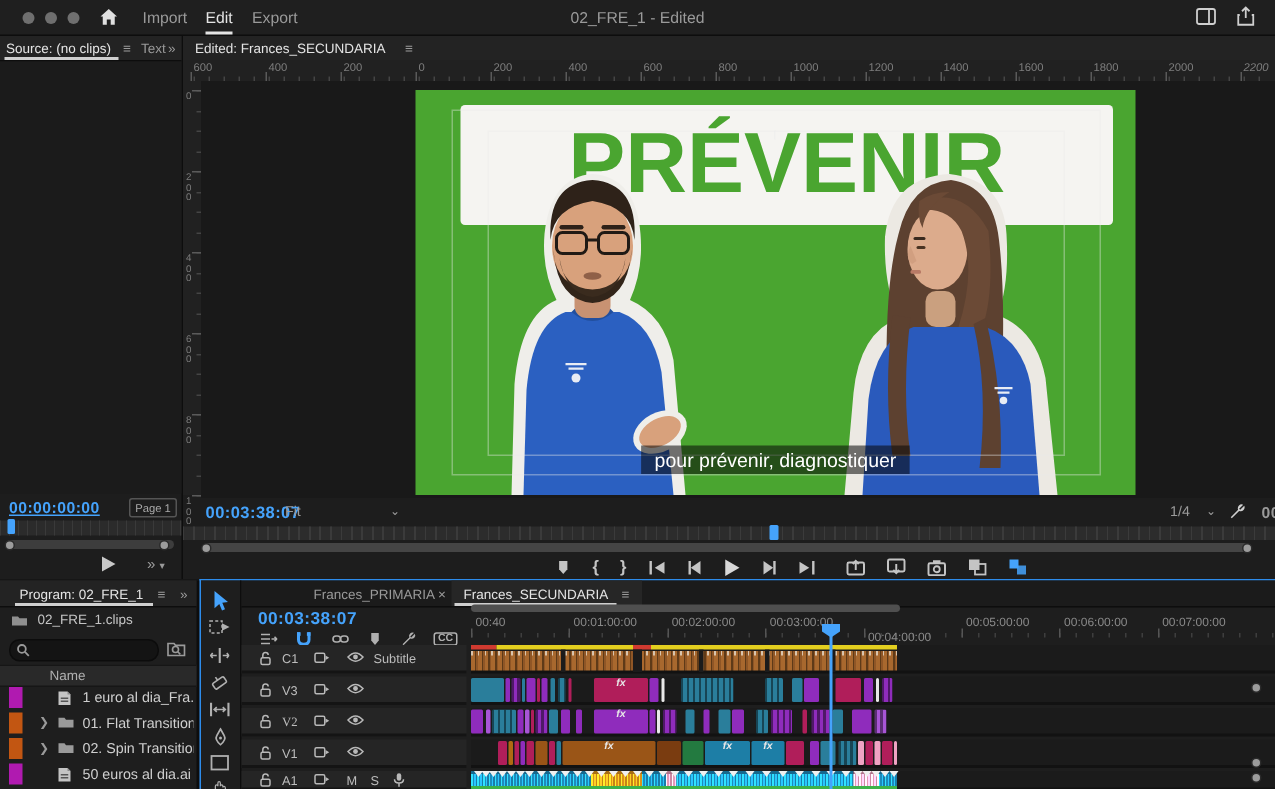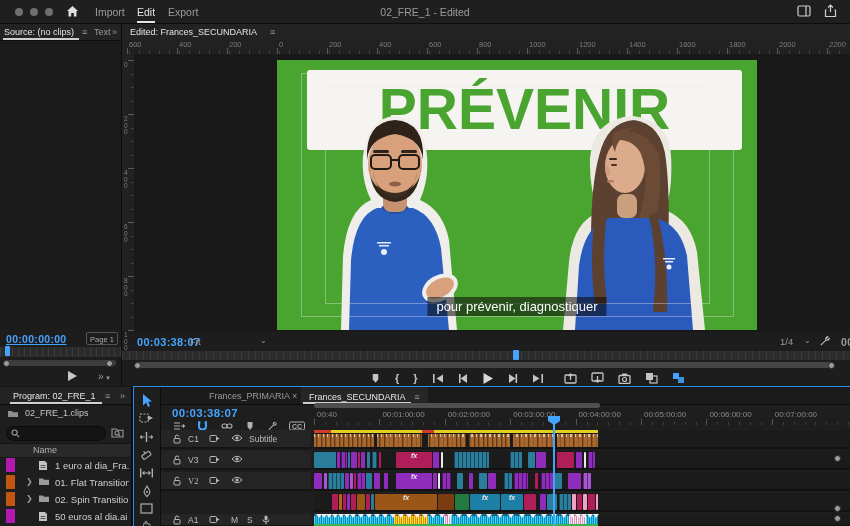--- a/index.html
+++ b/index.html
@@ -647,21 +647,21 @@
         <div style="position: absolute; left: 534.1px; bottom: 0px; width: 1px; height: 3px; background: rgb(62, 62, 62);"></div>
         <div style="position: absolute; left: 0px; bottom: 0px; width: 1px; height: 6px; background: rgb(85, 85, 85);"></div>
         <div style="position: absolute; left: 3px; top: 2px; font-size: 8px; color: rgb(138, 138, 138); white-space: nowrap;">00:40</div>
         <div style="position: absolute; left: 65.4px; bottom: 0px; width: 1px; height: 6px; background: rgb(85, 85, 85);"></div>
         <div style="position: absolute; left: 68.4px; top: 2px; font-size: 8px; color: rgb(138, 138, 138); white-space: nowrap;">00:01:00:00</div>
         <div style="position: absolute; left: 130.8px; bottom: 0px; width: 1px; height: 6px; background: rgb(85, 85, 85);"></div>
         <div style="position: absolute; left: 133.8px; top: 2px; font-size: 8px; color: rgb(138, 138, 138); white-space: nowrap;">00:02:00:00</div>
         <div style="position: absolute; left: 196.2px; bottom: 0px; width: 1px; height: 6px; background: rgb(85, 85, 85);"></div>
         <div style="position: absolute; left: 199.2px; top: 2px; font-size: 8px; color: rgb(138, 138, 138); white-space: nowrap;">00:03:00:00</div>
         <div style="position: absolute; left: 261.6px; bottom: 0px; width: 1px; height: 6px; background: rgb(85, 85, 85);"></div>
-        <div style="position: absolute; left: 264.6px; top: 2px; font-size: 8px; color: rgb(138, 138, 138); white-space: nowrap; text-align: center;">00:04:00:00</div>
+        <div style="position: absolute; left: 264.6px; top: 12px; font-size: 8px; color: rgb(138, 138, 138); white-space: nowrap; text-align: center;">00:04:00:00</div>
         <div style="position: absolute; left: 327px; bottom: 0px; width: 1px; height: 6px; background: rgb(85, 85, 85);"></div>
         <div style="position: absolute; left: 330px; top: 2px; font-size: 8px; color: rgb(138, 138, 138); white-space: nowrap;">00:05:00:00</div>
         <div style="position: absolute; left: 392.4px; bottom: 0px; width: 1px; height: 6px; background: rgb(85, 85, 85);"></div>
         <div style="position: absolute; left: 395.4px; top: 2px; font-size: 8px; color: rgb(138, 138, 138); white-space: nowrap;">00:06:00:00</div>
         <div style="position: absolute; left: 457.8px; bottom: 0px; width: 1px; height: 6px; background: rgb(85, 85, 85);"></div>
         <div style="position: absolute; left: 460.8px; top: 2px; font-size: 8px; color: rgb(138, 138, 138); white-space: nowrap;">00:07:00:00</div>
       </div>
 
     <div class="abs" id="track-headers" style="left:27px;top:0;width:150px;height:140px;">
         <div style="position: absolute; left: 0px; top: 43px; width: 150px; height: 19px; background: rgb(37, 37, 37); border-bottom: 2px solid rgb(20, 20, 20); box-sizing: border-box;">
@@ -708,20 +708,41 @@
           </div>
         </div>
         <div style="position: absolute; left: 0px; top: 85px; width: 150px; height: 19px; background: rgb(37, 37, 37); border-bottom: 2px solid rgb(20, 20, 20); box-sizing: border-box;">
           <div style="position: absolute; left: 12px; top: 4px;">
             <svg width="8" height="10" viewBox="0 0 8 10" xmlns="http://www.w3.org/2000/svg">
               <rect x="1" y="4.5" width="6" height="4.5" rx="1" fill="none" stroke="#b8b8b8" stroke-width="1"></rect>
               <path d="M2.2 4.5 V3 Q2.2 1 4 1 Q5.8 1 5.8 2.6" fill="none" stroke="#b8b8b8" stroke-width="1"></path>
             </svg>
           </div>
           <div style="position: absolute; left: 27px; top: 4px; font-size: 8.5px; color: rgb(189, 189, 189); font-family: Liberation Serif, serif;">V2</div>
+          <div style="position: absolute; left: 48px; top: 4px;">
+            <svg width="11" height="9" viewBox="0 0 11 9" xmlns="http://www.w3.org/2000/svg">
+              <rect x="1" y="1.5" width="6.5" height="6" rx="1" fill="none" stroke="#b8b8b8" stroke-width="1"></rect>
+              <path d="M8 3 L10.5 4.5 L8 6 Z" fill="#b8b8b8"></path>
+            </svg>
+          </div>
+          <div style="position: absolute; left: 70px; top: 4px;">
+            <svg width="12" height="8" viewBox="0 0 12 8" xmlns="http://www.w3.org/2000/svg">
+              <path d="M1 4 Q6 -1.5 11 4 Q6 9.5 1 4 Z" fill="none" stroke="#b8b8b8" stroke-width="1"></path>
+              <circle cx="6" cy="4" r="1.6" fill="#b8b8b8"></circle>
+            </svg>
+          </div>
+        </div>
+        <div style="position: absolute; left: 0px; top: 106px; width: 150px; height: 19px; background: rgb(37, 37, 37); border-bottom: 2px solid rgb(20, 20, 20); box-sizing: border-box;">
+          <div style="position: absolute; left: 12px; top: 4px;">
+            <svg width="8" height="10" viewBox="0 0 8 10" xmlns="http://www.w3.org/2000/svg">
+              <rect x="1" y="4.5" width="6" height="4.5" rx="1" fill="none" stroke="#b8b8b8" stroke-width="1"></rect>
+              <path d="M2.2 4.5 V3 Q2.2 1 4 1 Q5.8 1 5.8 2.6" fill="none" stroke="#b8b8b8" stroke-width="1"></path>
+            </svg>
+          </div>
+          <div style="position: absolute; left: 27px; top: 4px; font-size: 8.5px; color: rgb(189, 189, 189);">V1</div>
           <div style="position: absolute; left: 48px; top: 4px;">
             <svg width="11" height="9" viewBox="0 0 11 9" xmlns="http://www.w3.org/2000/svg">
               <rect x="1" y="1.5" width="6.5" height="6" rx="1" fill="none" stroke="#b8b8b8" stroke-width="1"></rect>
               <path d="M8 3 L10.5 4.5 L8 6 Z" fill="#b8b8b8"></path>
             </svg>
           </div>
           <div style="position: absolute; left: 70px; top: 4px;">
             <svg width="12" height="8" viewBox="0 0 12 8" xmlns="http://www.w3.org/2000/svg">
               <path d="M1 4 Q6 -1.5 11 4 Q6 9.5 1 4 Z" fill="none" stroke="#b8b8b8" stroke-width="1"></path>
               <circle cx="6" cy="4" r="1.6" fill="#b8b8b8"></circle>

